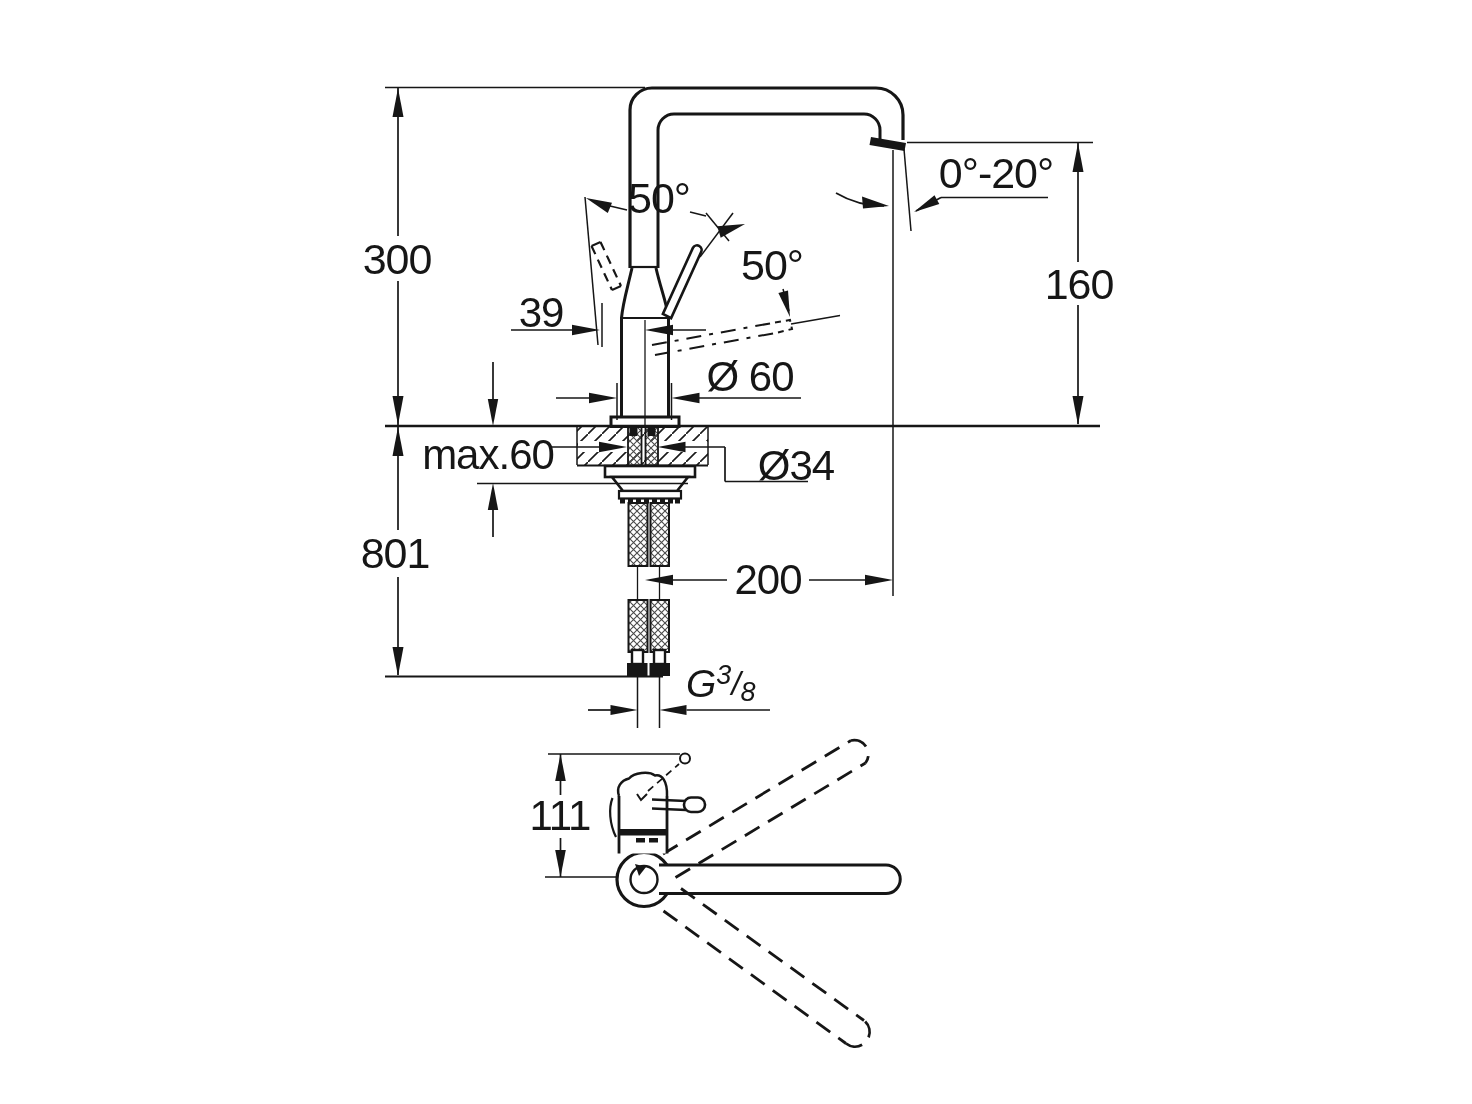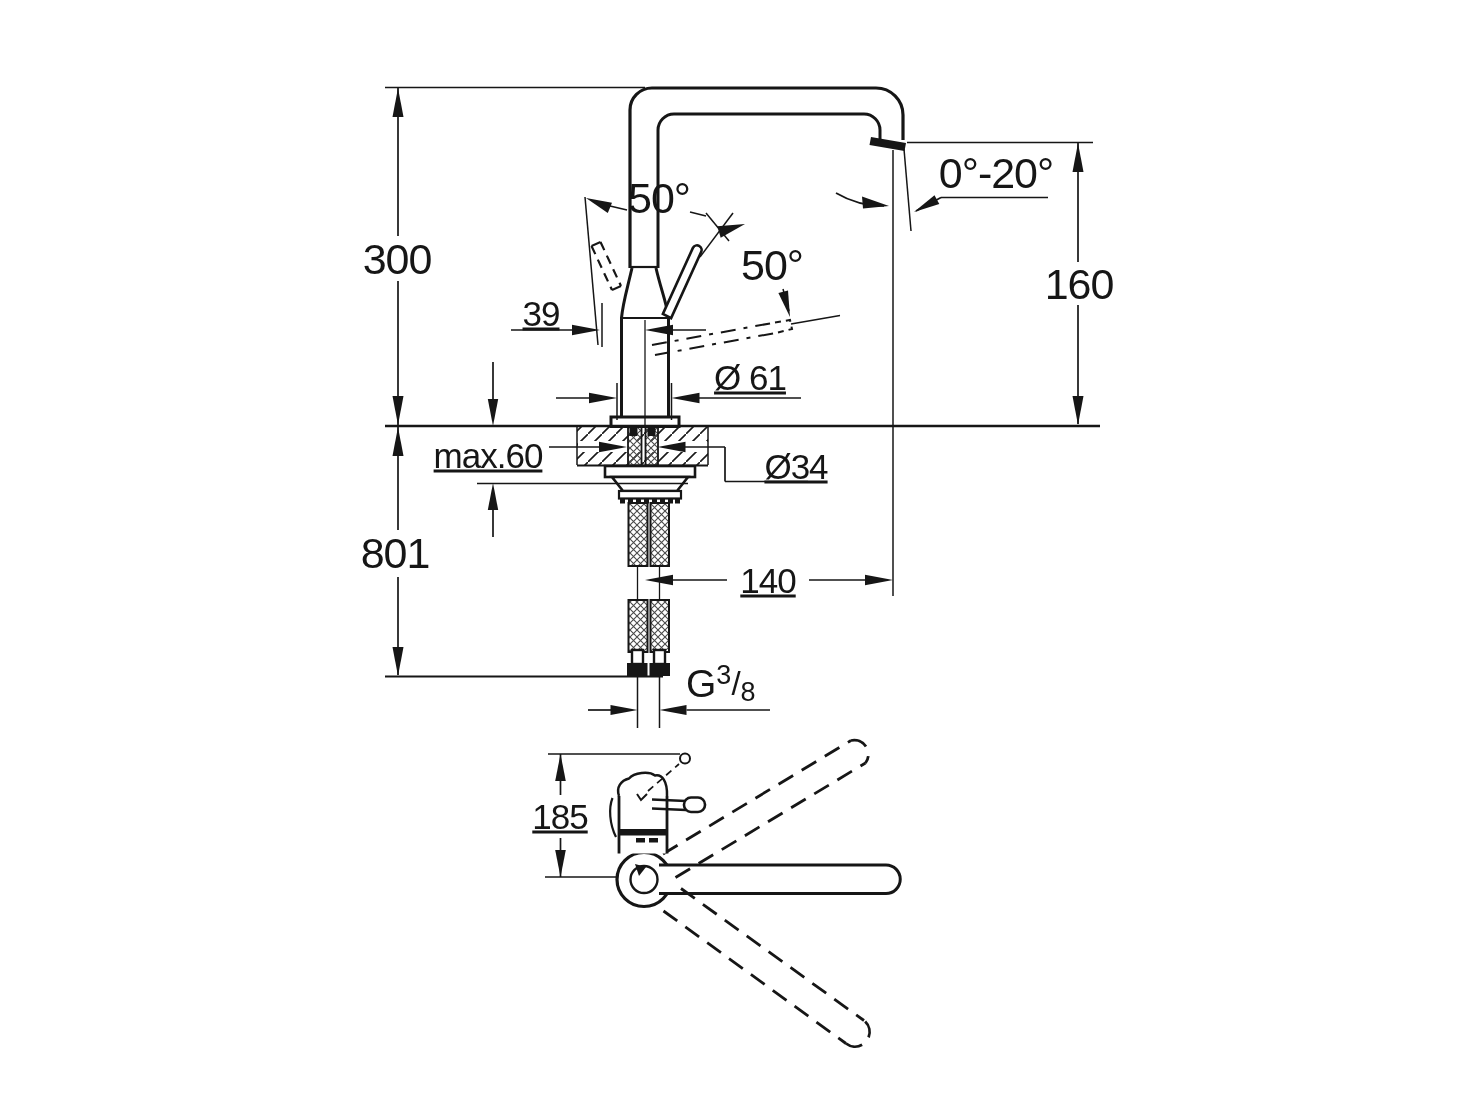--- a/index.html
+++ b/index.html
@@ -5,22 +5,22 @@
   html,body{margin:0;padding:0;background:#ffffff;}
   #stage{position:relative;width:1472px;height:1104px;background:#ffffff;overflow:hidden;
          font-family:"Liberation Sans",sans-serif;color:#161616;}
   #stage svg{position:absolute;left:0;top:0;}
   .ln{stroke:#161616;fill:none;}
   .ar{fill:#161616;stroke:none;}
   .wf{fill:#ffffff;}
   .dim-label{position:absolute;transform:translate(-50%,-50%);white-space:nowrap;
              color:#161616;letter-spacing:-1px;line-height:1;}
   .lg{font-size:43px;}
-  .sm{font-size:35px;text-decoration:underline;}
-  .thread{position:absolute;transform:translate(0,-50%);white-space:nowrap;color:#161616;line-height:1;}
+  .sm{font-size:42px;}
+  .thread{position:absolute;transform:translate(0,-50%);white-space:nowrap;color:#161616;line-height:1;font-style:italic;}
   .thread .g{font-size:39px;}
   .thread .num{font-size:27px;vertical-align:13px;}
   .thread .sl{font-size:33px;vertical-align:2px;}
   .thread .den{font-size:27px;vertical-align:-4px;}
 </style>
 </head>
 <body>
 
 <div id="stage">
 
@@ -228,23 +228,23 @@
   </g>
 </svg>
 
 <div class="dim-label lg" style="left:397px;top:259px">300</div>
 <div class="dim-label lg" style="left:659px;top:198px">50°</div>
 <div class="dim-label lg" style="left:772px;top:265px">50°</div>
 <div class="dim-label lg" style="left:996px;top:173px">0°-20°</div>
 <div class="dim-label lg" style="left:1079px;top:284px">160</div>
 <div class="dim-label lg" style="left:395px;top:553px">801</div>
 <div class="dim-label sm" style="left:541px;top:313px">39</div>
-<div class="dim-label sm" style="left:750px;top:377px">Ø 61</div>
+<div class="dim-label sm" style="left:750px;top:377px">Ø 60</div>
 <div class="dim-label sm" style="left:488px;top:455px">max.60</div>
 <div class="dim-label sm" style="left:796px;top:466px">Ø34</div>
-<div class="dim-label sm" style="left:768px;top:580px">140</div>
-<div class="dim-label sm" style="left:560px;top:816px">185</div>
+<div class="dim-label sm" style="left:768px;top:580px">200</div>
+<div class="dim-label sm" style="left:560px;top:816px">111</div>
 
 <div class="thread" style="left:686px;top:684px">
   <span class="g">G</span><span class="num">3</span><span class="sl">/</span><span class="den">8</span>
 </div>
 
 </div>
 
 </body></html>

